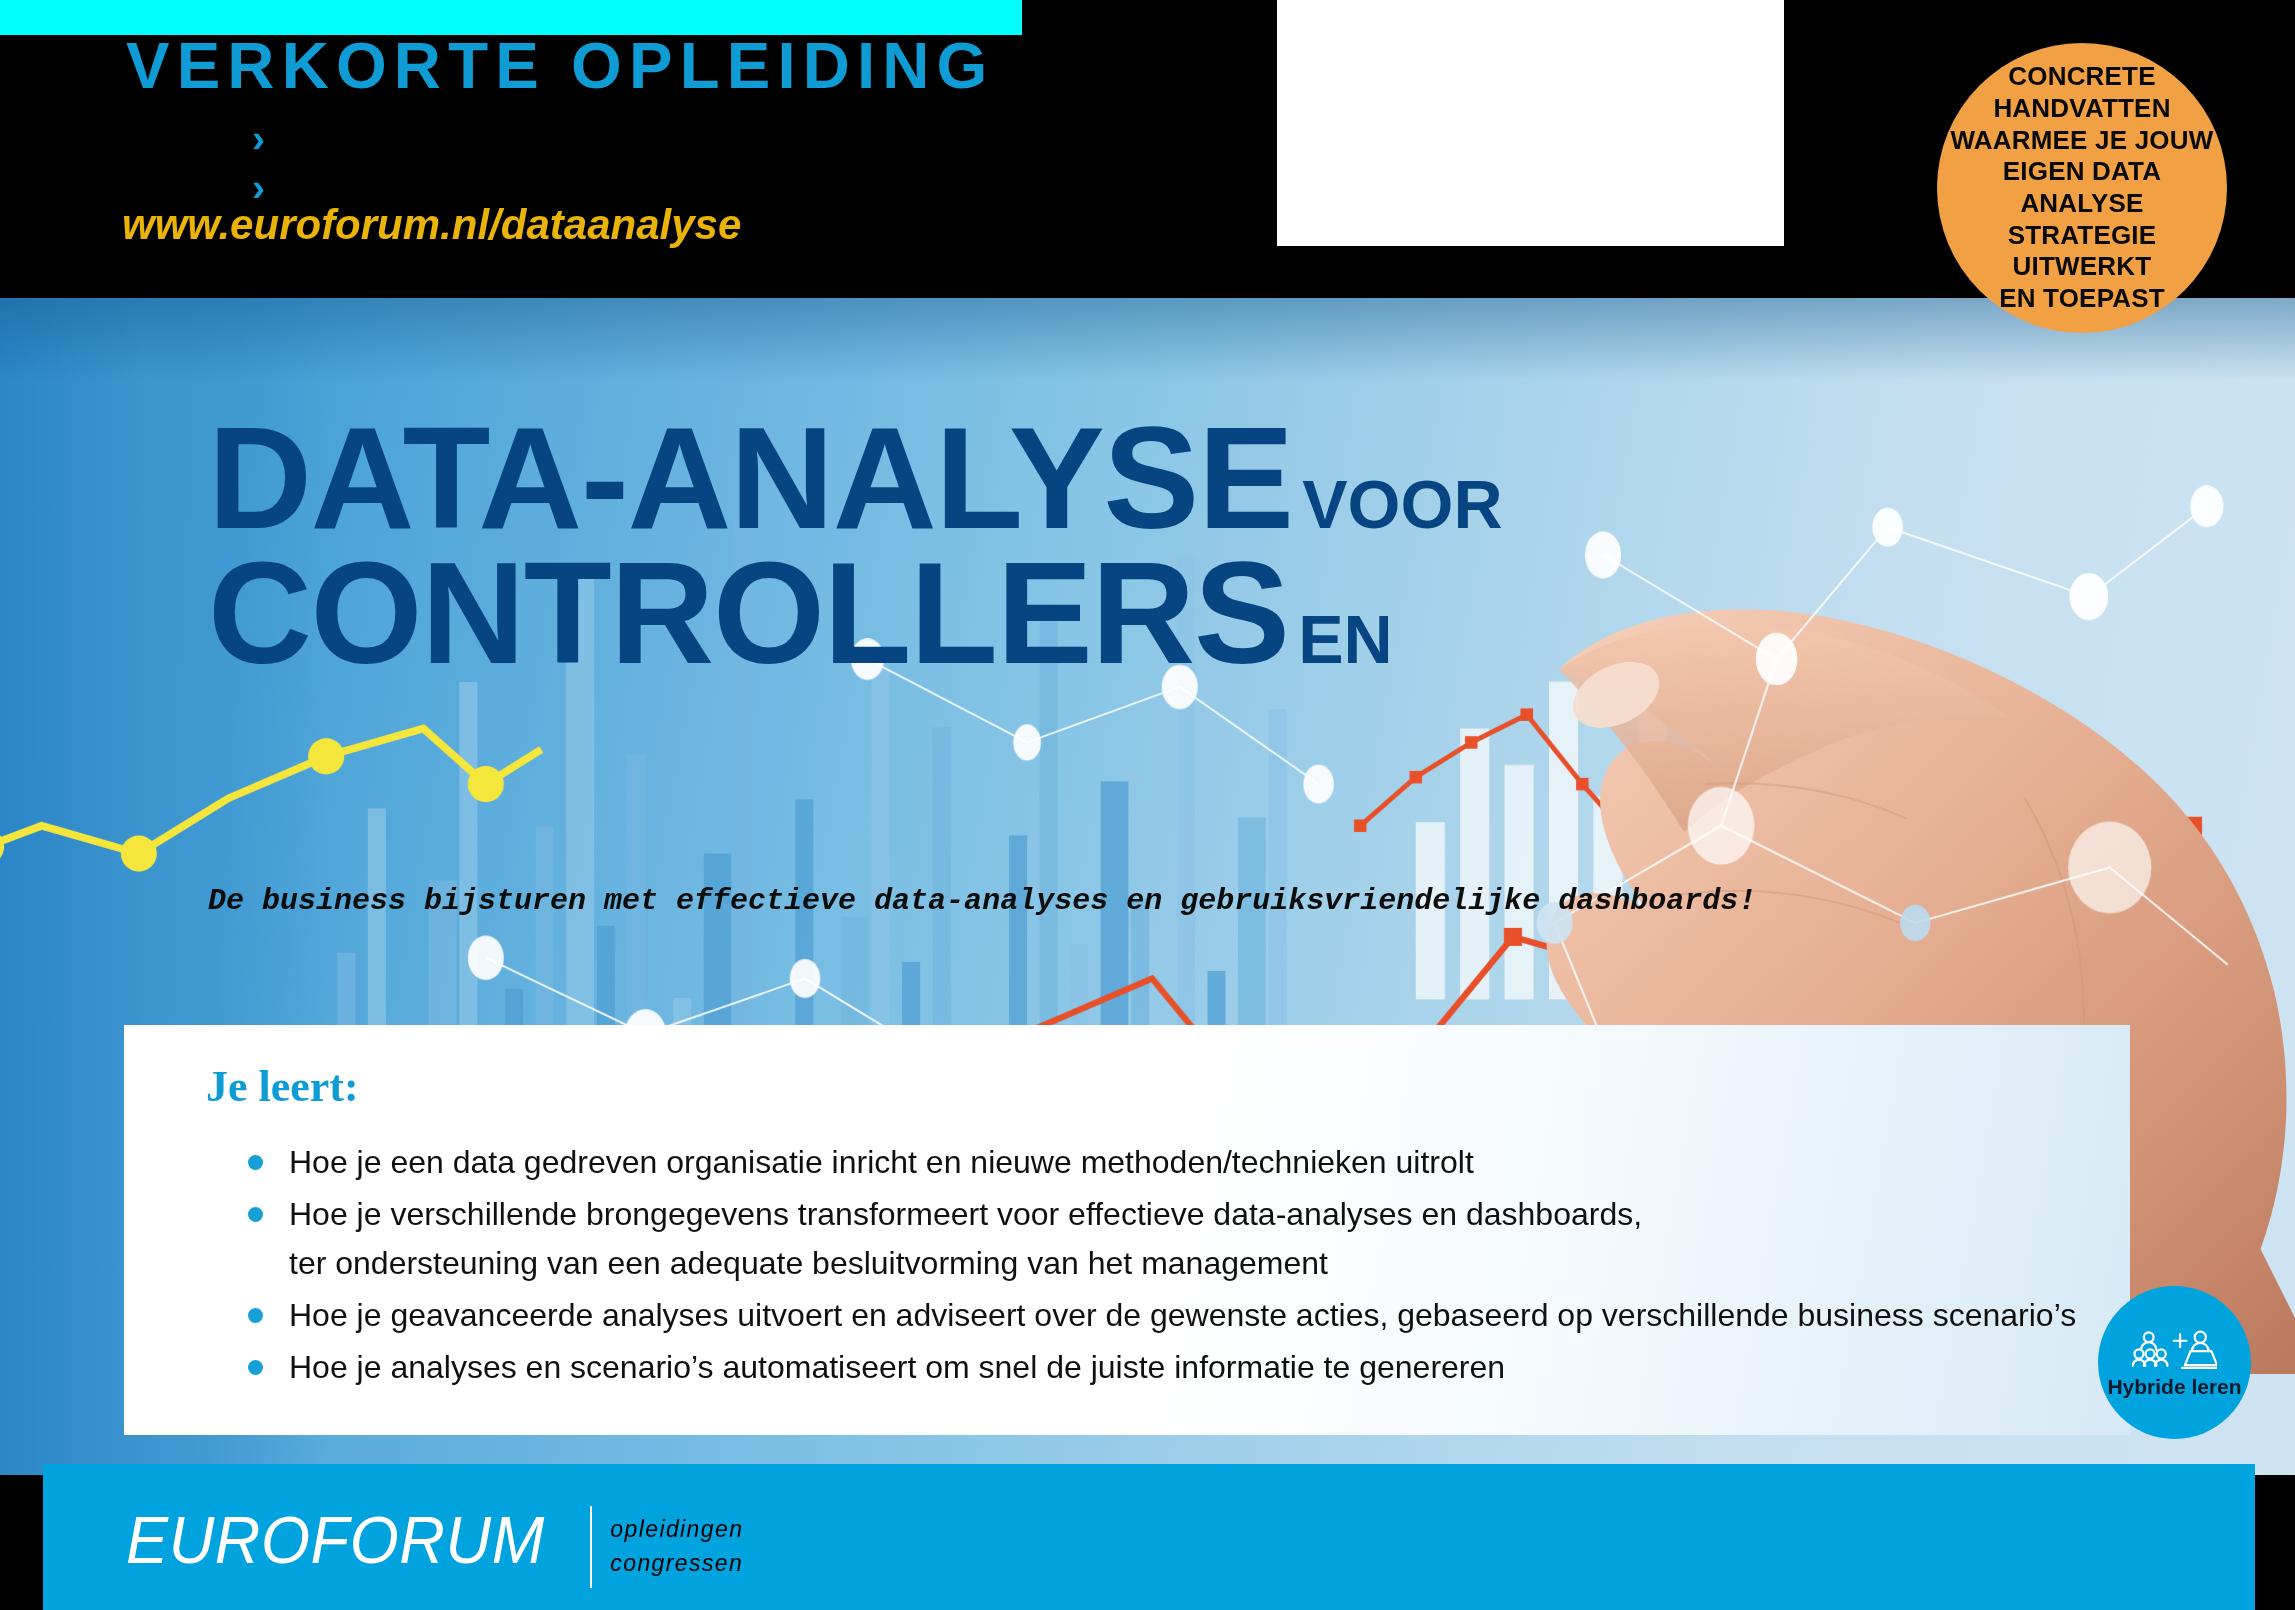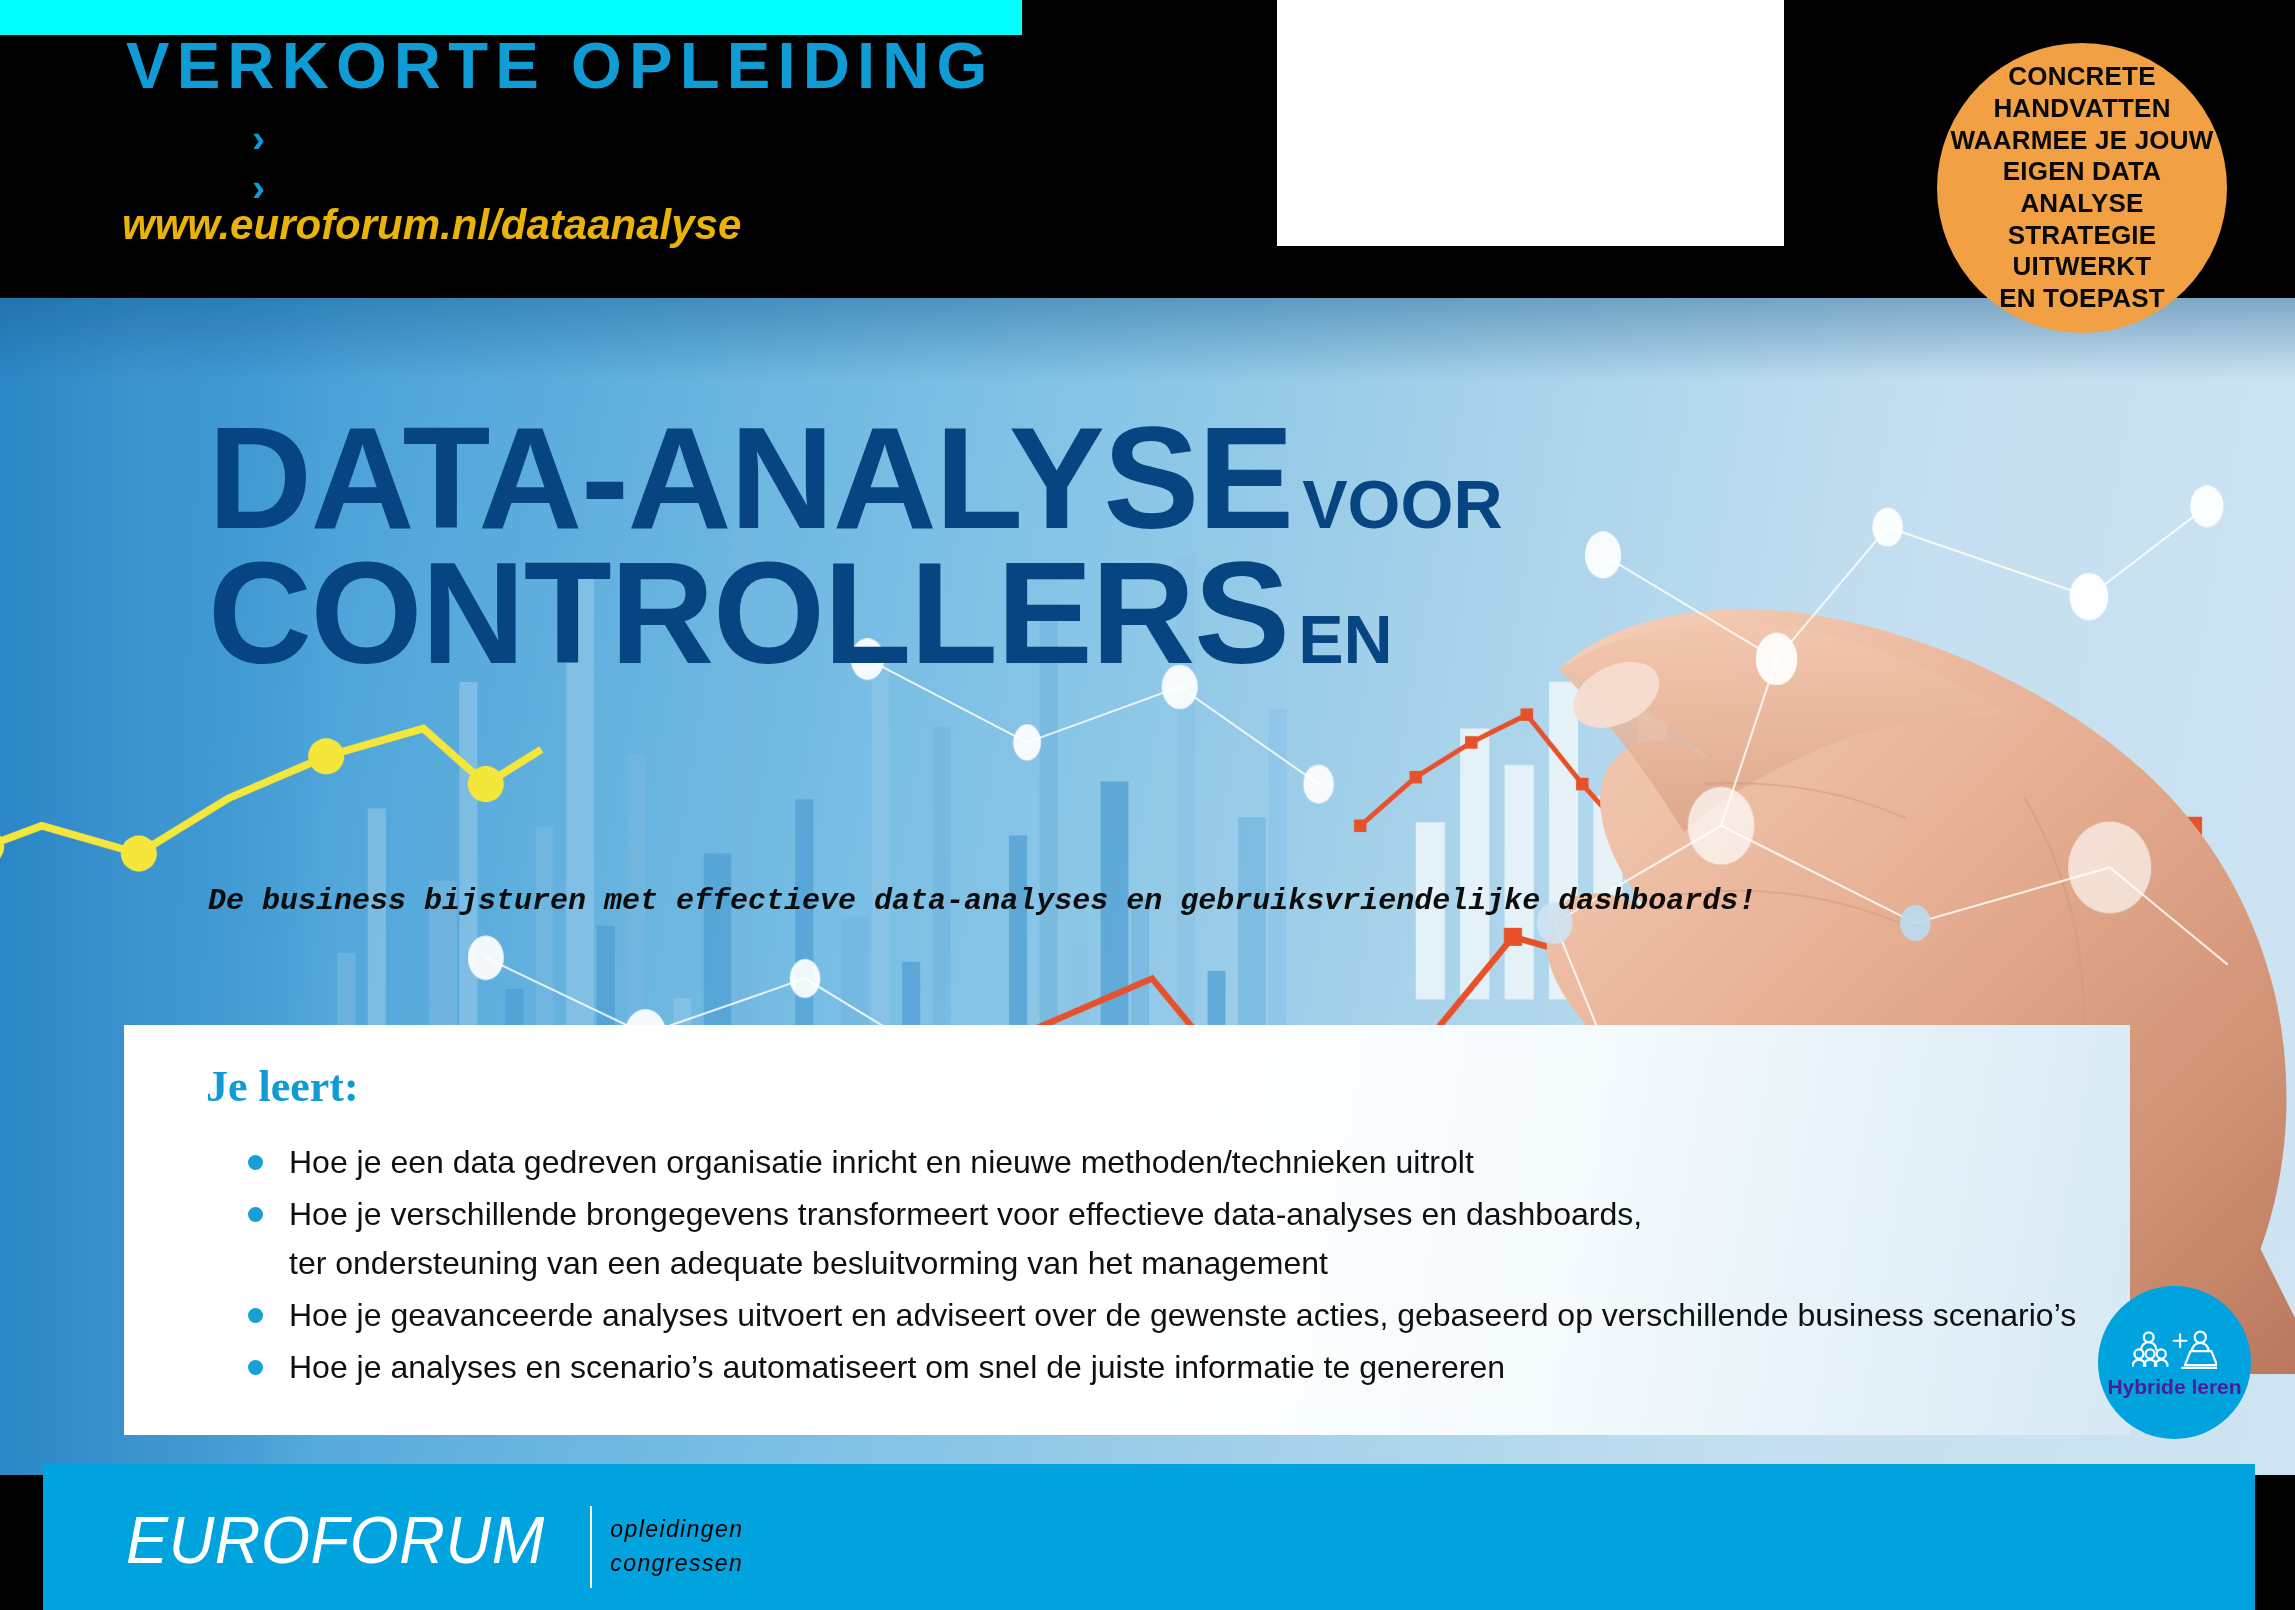--- a/index.html
+++ b/index.html
@@ -138,21 +138,21 @@
   
   .hybride{
     position:absolute;left:2098px;top:1286px;
     width:153px;height:153px;border-radius:50%;
     background:#00a3dd;z-index:35;
     display:flex;flex-direction:column;
     align-items:center;justify-content:center;
   }
   .hybride .ico{width:85px;height:49px;display:block;}
   .hybride .lbl{
-    color:#4c1d95;font-size:21px;font-weight:700;margin-top:0;
+    color:#0f172a;font-size:21px;font-weight:700;margin-top:0;
     font-family:"Liberation Sans",sans-serif;white-space:nowrap;
   }
 
   
   .footer{
     position:absolute;left:43px;top:1464px;width:2212px;height:162px;
     background:#00a3dd;z-index:30;font-style:italic;
   }
   .logo{
     position:absolute;left:83px;top:42px;

